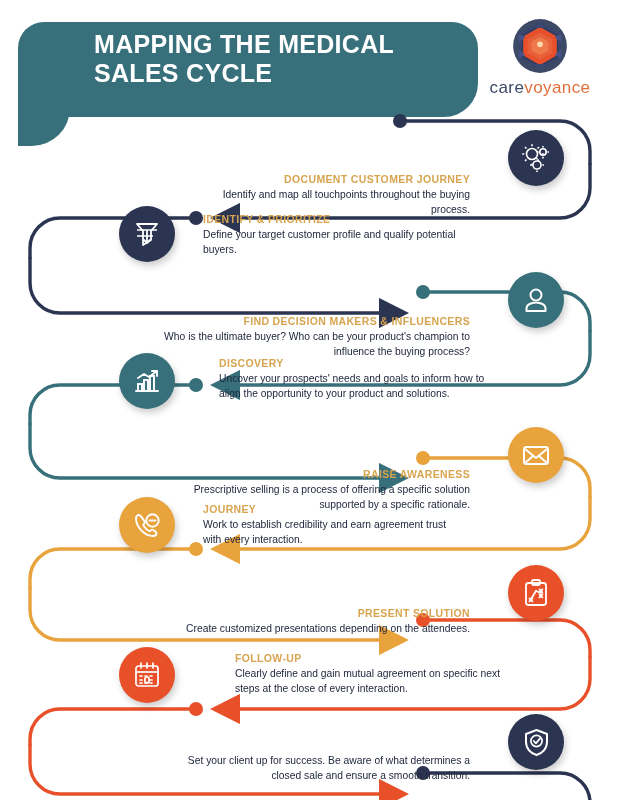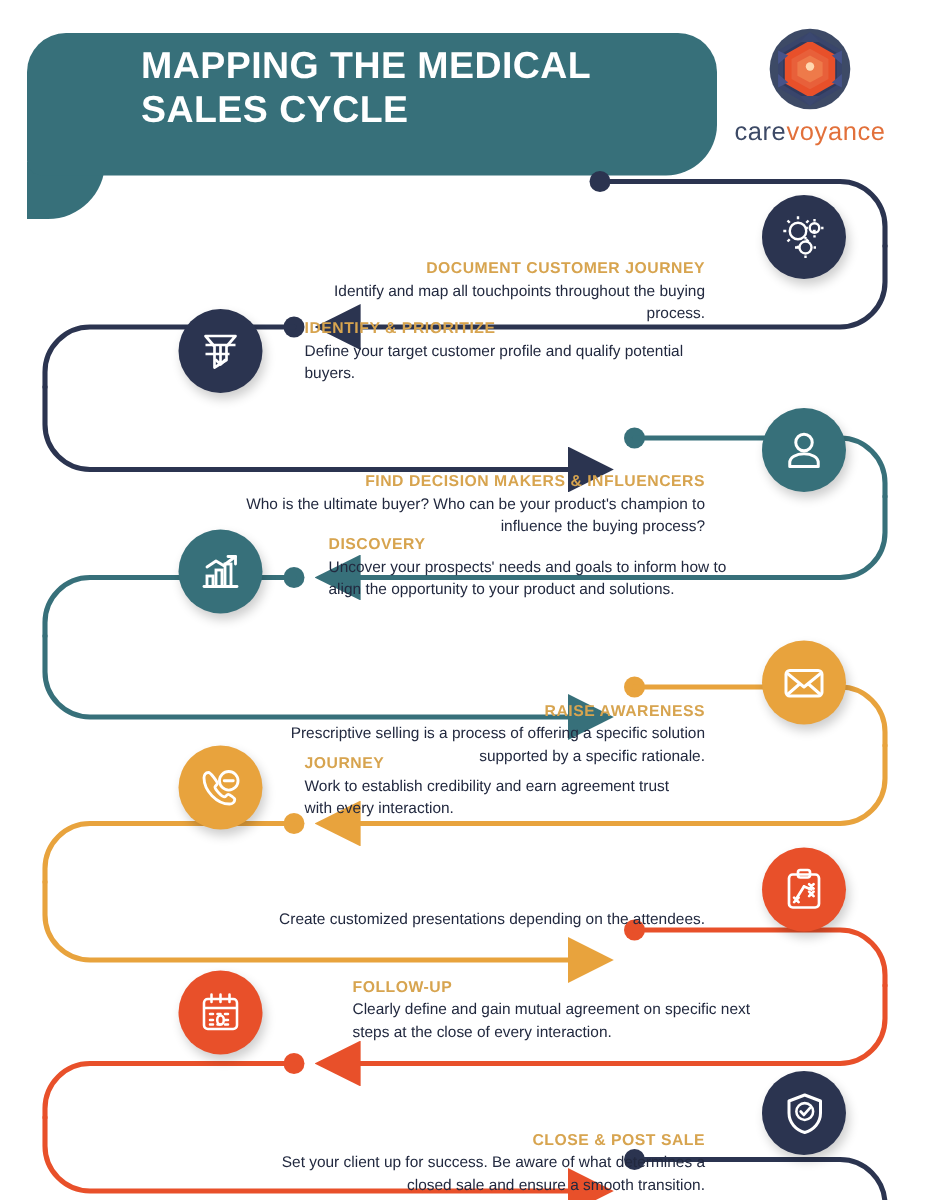--- a/index.html
+++ b/index.html
@@ -277,20 +277,21 @@
         <rect x="5" y="5" width="20" height="22" rx="2.5"></rect>
         <rect x="11" y="2" width="8" height="5" rx="1.5"></rect>
         <path d="M10 21l5-8" stroke-linecap="round"></path>
         <path d="M15 13l5 2" stroke-linecap="round"></path>
         <path d="M8.4 20.4l3 3M11.4 20.4l-3 3" stroke-linecap="round"></path>
         <path d="M18.4 11.4l3 3M21.4 11.4l-3 3" stroke-linecap="round"></path>
         <path d="M18.4 16.4l3 3M21.4 16.4l-3 3" stroke-linecap="round"></path>
       </svg>
     </div>
     <div class="step-text align-right" style="left:163px; top:571px; width:307px;">
+      <div class="step-title">PRESENT SOLUTION</div>
       <div class="step-body">Create customized presentations depending on the attendees.</div>
     </div>
   </div>
 
   <div class="step">
     <div class="step-icon" style="left:119px; top:647px; background:#e8502a;">
       <svg width="30" height="30" viewBox="0 0 30 30" fill="none" stroke="#fff" stroke-width="1.7">
         <rect x="4" y="6" width="22" height="20" rx="2.5"></rect>
         <path d="M4 12h22"></path>
         <path d="M9 3v5M15 3v5M21 3v5" stroke-linecap="round"></path>
@@ -306,18 +307,17 @@
 
   <div class="step">
     <div class="step-icon" style="left:508px; top:714px; background:#2b3450;">
       <svg width="31" height="31" viewBox="0 0 31 31" fill="none" stroke="#fff" stroke-width="2">
         <path d="M15.5 3L26 7v8c0 6.5-4.6 11.3-10.5 13C9.6 26.3 5 21.5 5 15V7z" stroke-linejoin="round"></path>
         <circle cx="15.5" cy="14" r="5.6" stroke-width="1.7"></circle>
         <path d="M12.8 14l2.1 2.3 4-4.6" stroke-linecap="round" stroke-linejoin="round" stroke-width="1.8"></path>
       </svg>
     </div>
     <div class="step-text align-right" style="left:163px; top:718px; width:307px;">
-      <div class="step-title">CLOSE &amp; POST SALE</div>
       <div class="step-body">Set your client up for success. Be aware of what determines a closed sale and ensure a smooth transition.</div>
     </div>
   </div>
 
 </div>
 
 </body></html>

